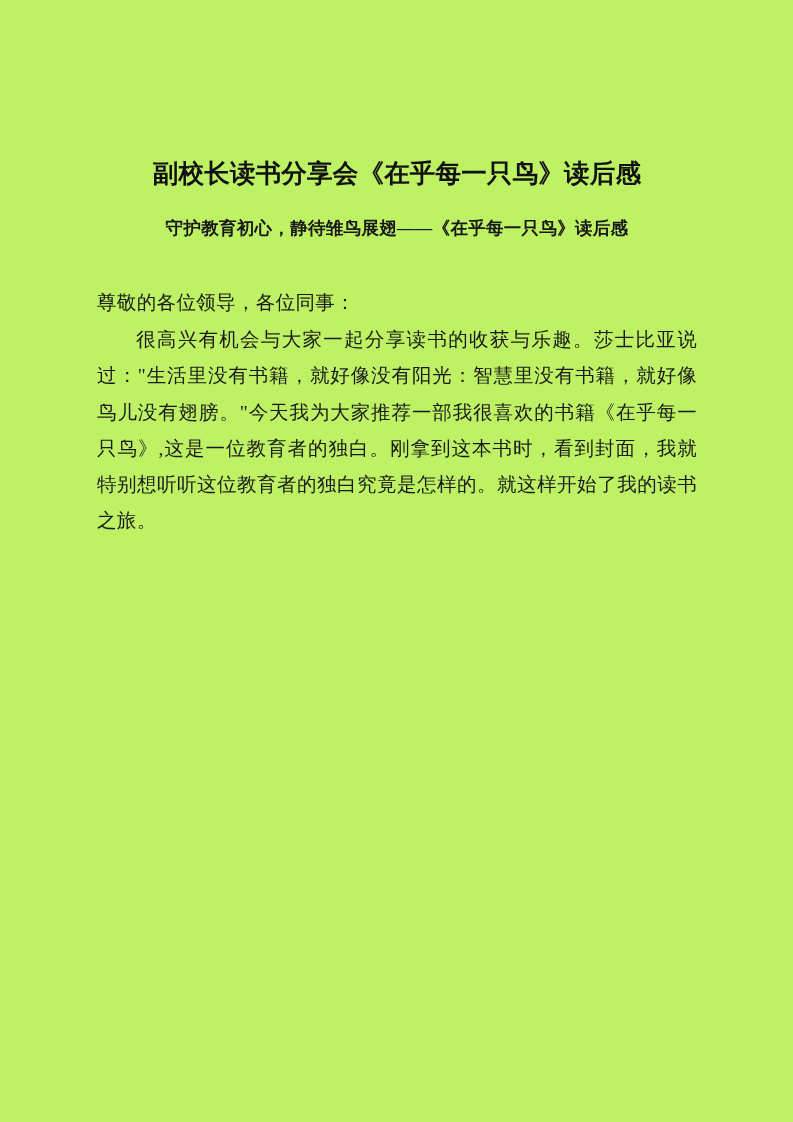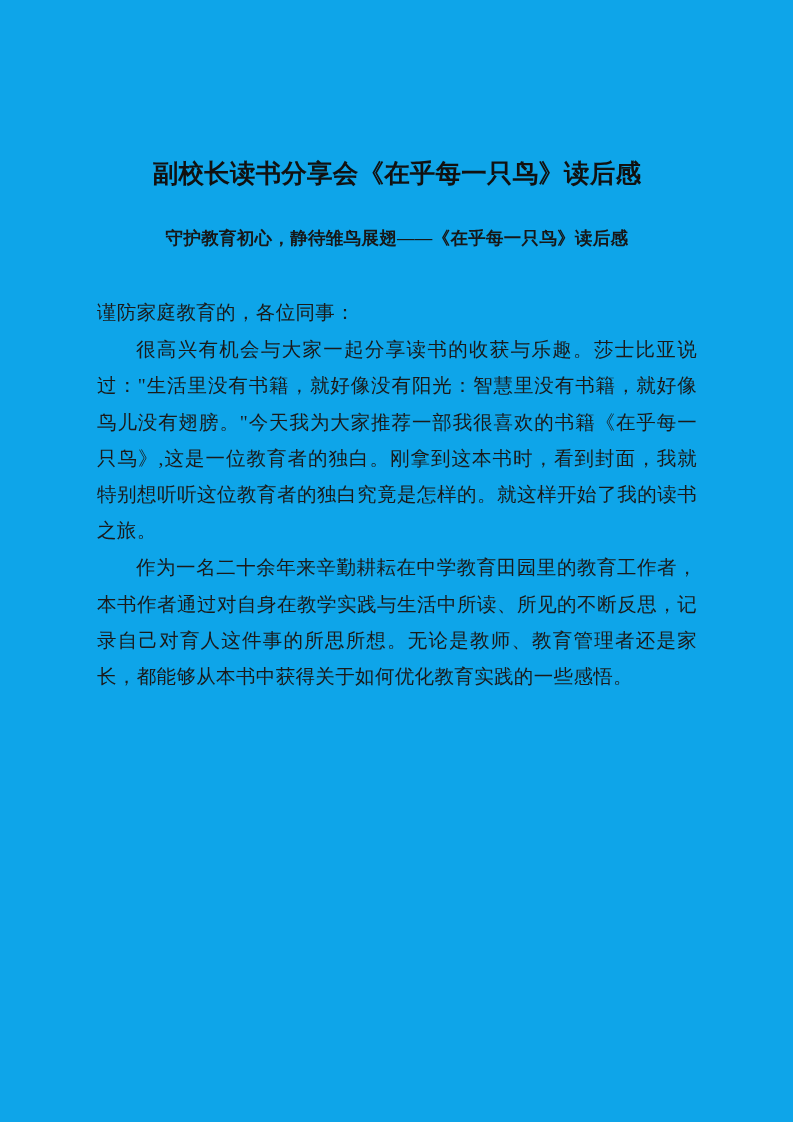--- a/index.html
+++ b/index.html
@@ -13,21 +13,21 @@
     overflow: hidden;
     font-family: "Liberation Serif", "DejaVu Serif", serif;
     color: #000000;
     -webkit-font-smoothing: antialiased;
   }
 
   .page {
     position: relative;
     width: 793px;
     height: 1122px;
-    background: #0ea5e9;
+    background: #bef264;
     box-sizing: border-box;
   }
 
   .content {
     position: absolute;
     left: 97px;
     top: 0;
     width: 600px;
   }
 
@@ -39,21 +39,21 @@
     font-family: "Liberation Serif", "DejaVu Serif", serif;
     font-weight: bold;
     font-size: 25.5px;
     line-height: 38px;
     letter-spacing: 0.2px;
     color: #111111;
     padding-top: 155px;
   }
 
   .doc-subtitle {
-    margin: 12px;
+    margin: 2px;
     padding: 0;
     text-align: center;
     font-family: "Liberation Serif", "DejaVu Serif", serif;
     font-weight: bold;
     font-size: 17.5px;
     line-height: 30px;
     letter-spacing: 0.3px;
     color: #171717;
     padding-top: 18px;
   }
@@ -90,23 +90,22 @@
 
 <div class="page">
   <div class="content">
 
     <h1 class="doc-title">副校长读书分享会《在乎每一只鸟》读后感</h1>
 
     <h2 class="doc-subtitle">守护教育初心，静待雏鸟展翅——《在乎每一只鸟》读后感</h2>
 
     <div class="body-block">
 
-      <p class="para noindent">谨防家庭教育的，各位同事：</p>
+      <p class="para noindent">尊敬的各位领导，各位同事：</p>
 
 
       <p class="para indent">很高兴有机会与大家一起分享读书的收获与乐趣。莎士比亚说过："生活里没有书籍，就好像没有阳光：智慧里没有书籍，就好像鸟儿没有翅膀。"今天我为大家推荐一部我很喜欢的书籍《在乎每一只鸟》,这是一位教育者的独白。刚拿到这本书时，看到封面，我就特别想听听这位教育者的独白究竟是怎样的。就这样开始了我的读书之旅。</p>
 
-      <p class="para indent">作为一名二十余年来辛勤耕耘在中学教育田园里的教育工作者，本书作者通过对自身在教学实践与生活中所读、所见的不断反思，记录自己对育人这件事的所思所想。无论是教师、教育管理者还是家长，都能够从本书中获得关于如何优化教育实践的一些感悟。</p>
 
 
     </div>
   </div>
 </div>
 
 </body></html>

